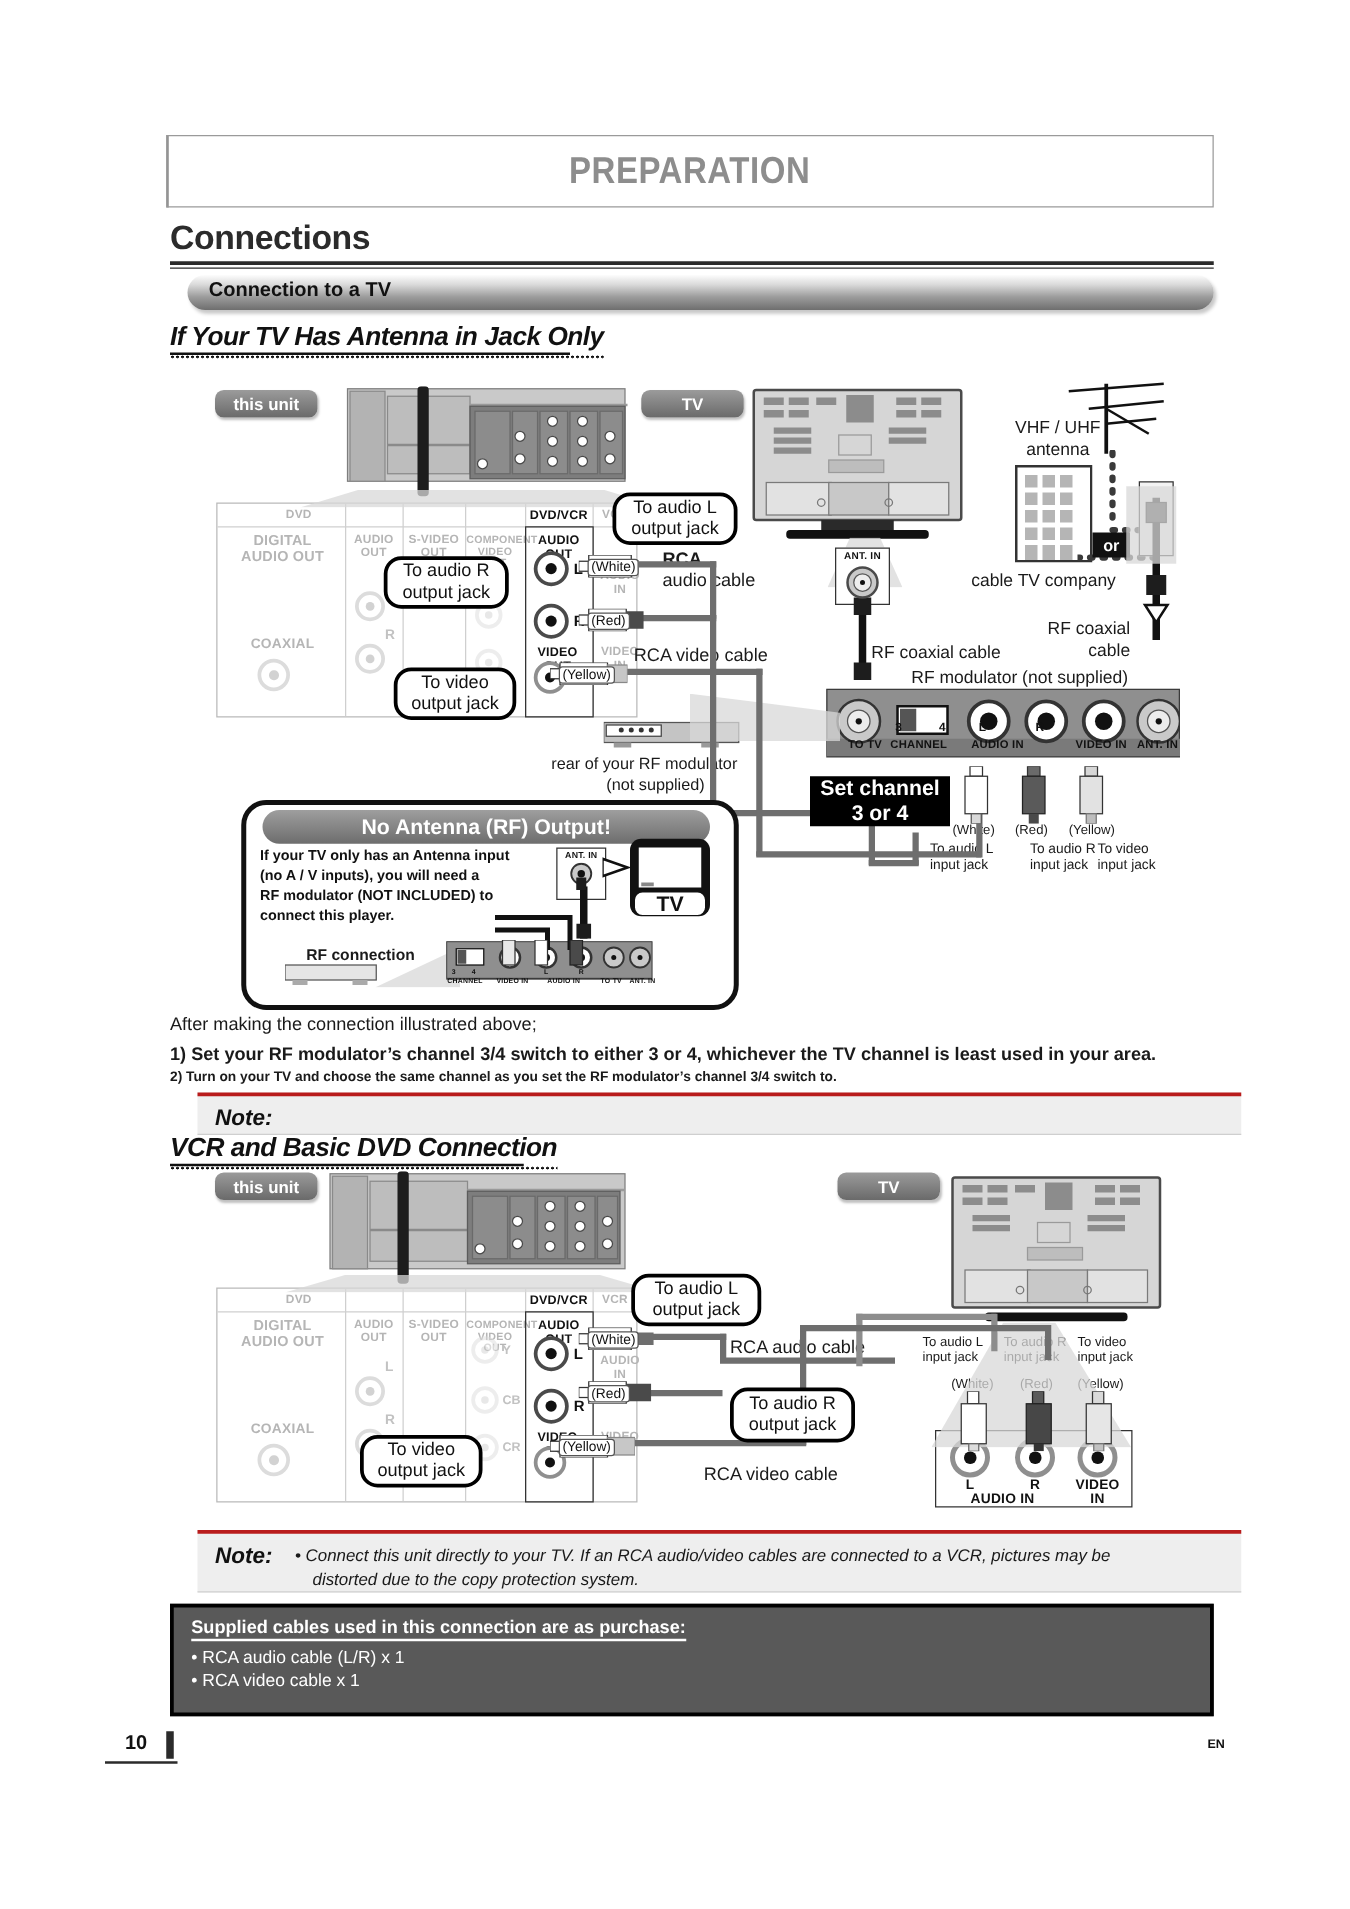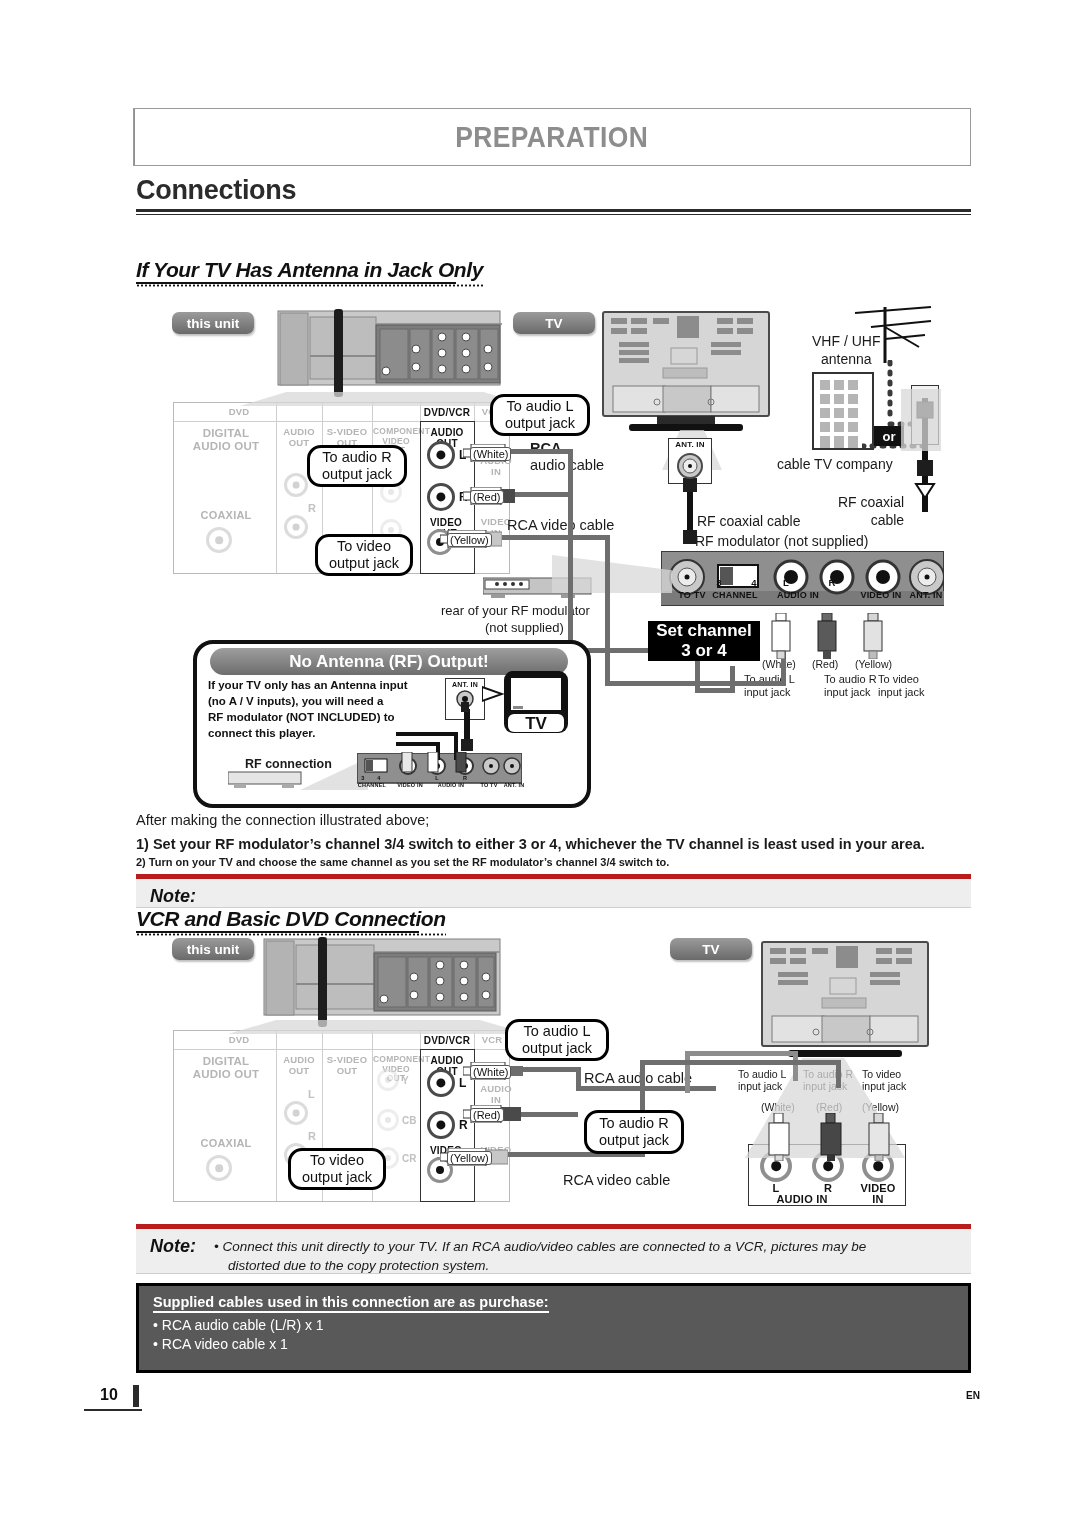--- a/index.html
+++ b/index.html
@@ -68,22 +68,22 @@
 
   .cab{position:absolute;background:#6e6e6e;z-index:3;}
   .cabl{position:absolute;background:#8d8d8d;z-index:3;}
 
   
   .devimg{position:absolute;}
   .tvpic{position:absolute;}
   .shadewedge{position:absolute;background:#d8d8d8;opacity:.75;z-index:1;}
 
   
-  .note{position:absolute;background:#eeeeee;border-top:5px solid #b91c1c;border-bottom:1px solid #cfcfcf;
-        box-sizing:border-box;}
+  .note{position:absolute;background:#eeeeee;border-top:3px solid #b91c1c;border-bottom:1px solid #cfcfcf;
+        box-sizing:border-box;margin-left:22px;}
   .note .nw{position:absolute;left:14px;top:7px;font-style:italic;font-weight:bold;font-size:18px;color:#111;}
   .note .nt{position:absolute;left:78px;top:10px;font-style:italic;font-size:13.5px;color:#1a1a1a;line-height:1.45;}
 
   .blackbox{position:absolute;background:#595959;border:3px solid #000;box-sizing:border-box;color:#fff;}
   .blackbox .bb-h{position:absolute;left:14px;top:8px;font-size:14.5px;font-weight:bold;
                   border-bottom:2px solid #fff;padding-bottom:1px;}
   .blackbox .bb-l{position:absolute;left:14px;font-size:14px;}
 
   
   .pg-rule{position:absolute;left:84px;top:1409px;width:58px;height:2px;background:#2b2b2b;}
@@ -100,20 +100,23 @@
 
   <div class="hdr-left-rule"></div>
   <div class="hdr-box">
     <div class="ttl">PREPARATION</div>
   </div>
 
   <div class="sec-title">Connections</div>
   <div class="sec-rule1"></div>
   <div class="sec-rule2"></div>
 
+  <div class="pill">
+    <span>Connection to a TV</span>
+  </div>
 
   <div class="h3" style="left:136px;top:258px;">If Your TV Has Antenna in Jack Only</div>
   <div class="h3u" style="left:136px;top:282px;width:320px;"></div>
 
   <div class="tag" style="left:172px;top:312px;width:82px;height:22px;">
     <span>this unit</span>
   </div>
   <div class="tag" style="left:513px;top:312px;width:82px;height:22px;">
     <span>TV</span>
   </div>
@@ -274,21 +277,21 @@
     <circle cx="14" cy="14" r="7" fill="#eee" stroke="#555"></circle>
     <circle cx="14" cy="14" r="2" fill="#111"></circle>
   </svg>
   <svg style="position:absolute;left:682px;top:476px;z-index:4;" width="16" height="68">
     <rect x="5" y="0" width="6" height="68" fill="#111"></rect>
     <rect x="1" y="2" width="14" height="14" fill="#1d1d1d"></rect>
     <rect x="1" y="54" width="14" height="14" fill="#1d1d1d"></rect>
   </svg>
 
   <div class="plain" style="left:697px;top:513px;font-size:14px;">RF coaxial cable</div>
-  <div class="plain" style="left:659px;top:533px;font-size:14px;padding-left:36px;">RF modulator (not supplied)</div>
+  <div class="plain" style="left:693px;top:533px;font-size:14px;padding-left:36px;">RF modulator (not supplied)</div>
 
   <svg class="ant-svg" style="left:845px;top:305px;" width="92" height="60" viewBox="0 0 92 60">
     <line x1="10" y1="8" x2="86" y2="2" stroke="#111" stroke-width="2"></line>
     <line x1="26" y1="22" x2="86" y2="16" stroke="#111" stroke-width="2"></line>
     <line x1="40" y1="34" x2="80" y2="30" stroke="#111" stroke-width="2"></line>
     <line x1="40" y1="2" x2="40" y2="58" stroke="#111" stroke-width="3"></line>
     <line x1="40" y1="22" x2="74" y2="42" stroke="#111" stroke-width="2"></line>
   </svg>
   <div class="plain" style="left:812px;top:332px;font-size:14px;white-space:pre-line;text-align:center;line-height:1.3;">VHF / UHF
 antenna</div>

